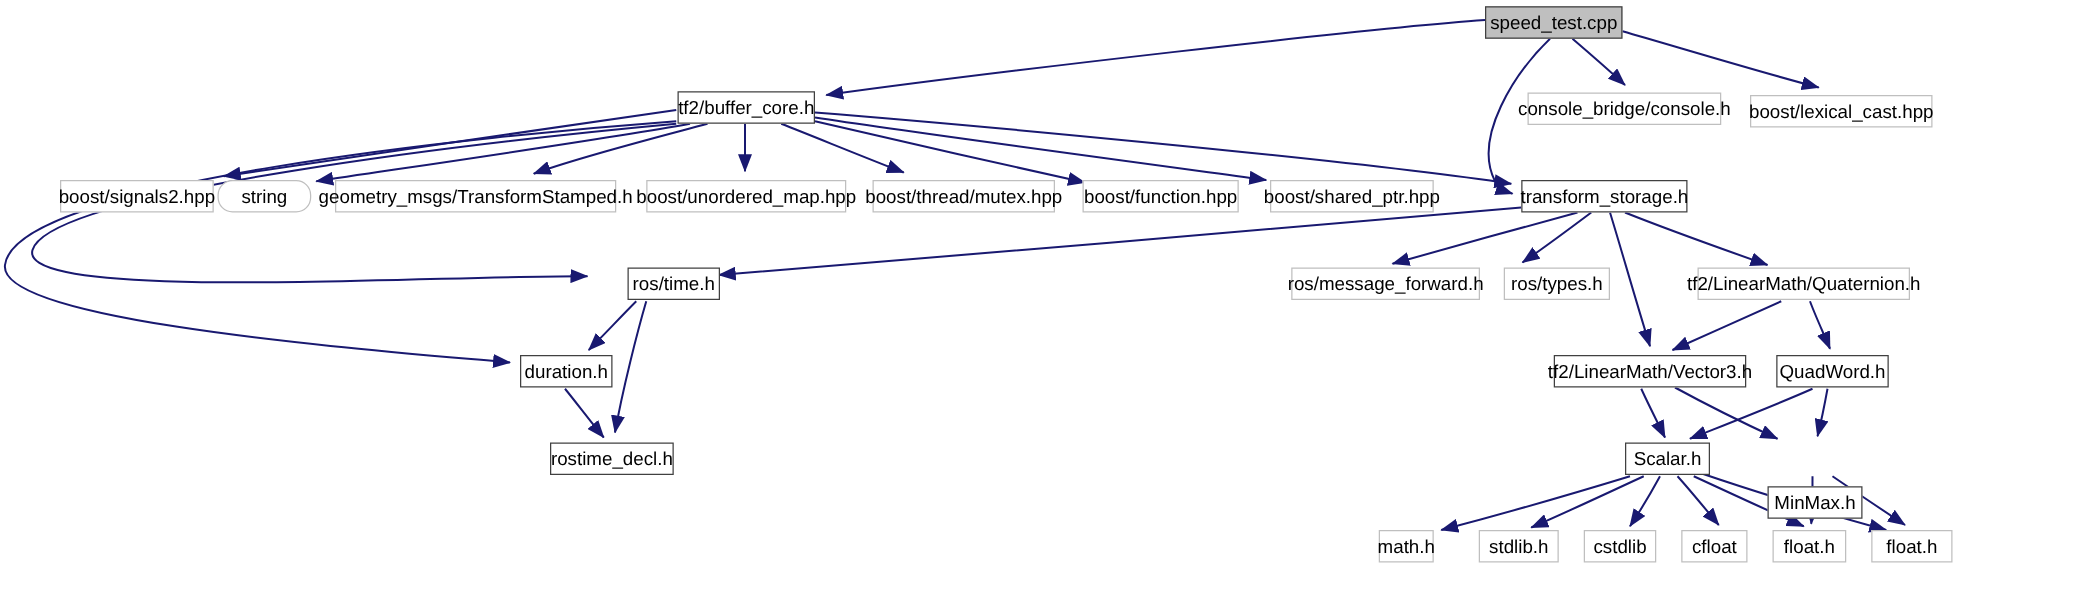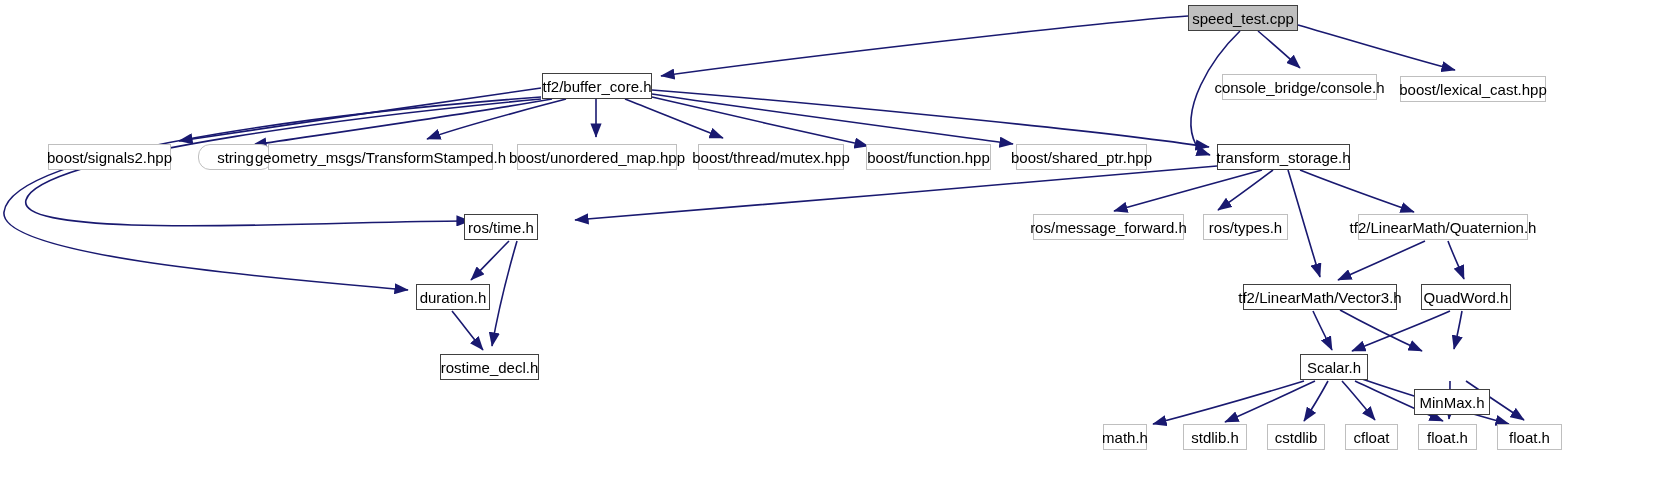--- a/index.html
+++ b/index.html
@@ -106,42 +106,42 @@
       </div>
       <div class="node " style="left: 1222px; top: 74px; width: 155px;">
         <span class="node-label">console_bridge/console.h</span>
       </div>
       <div class="node " style="left: 1400px; top: 60px; width: 146px; margin-top: 16px;">
         <span class="node-label">boost/lexical_cast.hpp</span>
       </div>
       <div class="node " style="left: 48px; top: 144px; width: 123px;">
         <span class="node-label">boost/signals2.hpp</span>
       </div>
-      <div class="node " style="left: 198px; top: 144px; width: 75px; border-radius: 12px;">
+      <div class="node " style="left: 174px; top: 144px; width: 75px; border-radius: 12px;">
         <span class="node-label">string</span>
       </div>
       <div class="node " style="left: 268px; top: 144px; width: 225px;">
         <span class="node-label">geometry_msgs/TransformStamped.h</span>
       </div>
       <div class="node " style="left: 517px; top: 144px; width: 160px;">
         <span class="node-label">boost/unordered_map.hpp</span>
       </div>
       <div class="node " style="left: 698px; top: 144px; width: 146px;">
         <span class="node-label">boost/thread/mutex.hpp</span>
       </div>
       <div class="node " style="left: 866px; top: 144px; width: 125px;">
         <span class="node-label">boost/function.hpp</span>
       </div>
       <div class="node " style="left: 1016px; top: 144px; width: 131px;">
         <span class="node-label">boost/shared_ptr.hpp</span>
       </div>
       <div class="node strong" style="left: 1217px; top: 144px; width: 133px;">
         <span class="node-label">transform_storage.h</span>
       </div>
-      <div class="node strong" style="left: 464px; top: 214px; width: 74px;">
+      <div class="node strong" style="left: 502px; top: 214px; width: 74px;">
         <span class="node-label">ros/time.h</span>
       </div>
       <div class="node " style="left: 1033px; top: 214px; width: 151px;">
         <span class="node-label">ros/message_forward.h</span>
       </div>
       <div class="node " style="left: 1203px; top: 214px; width: 85px;">
         <span class="node-label">ros/types.h</span>
       </div>
       <div class="node " style="left: 1358px; top: 214px; width: 170px;">
         <span class="node-label">tf2/LinearMath/Quaternion.h</span>

